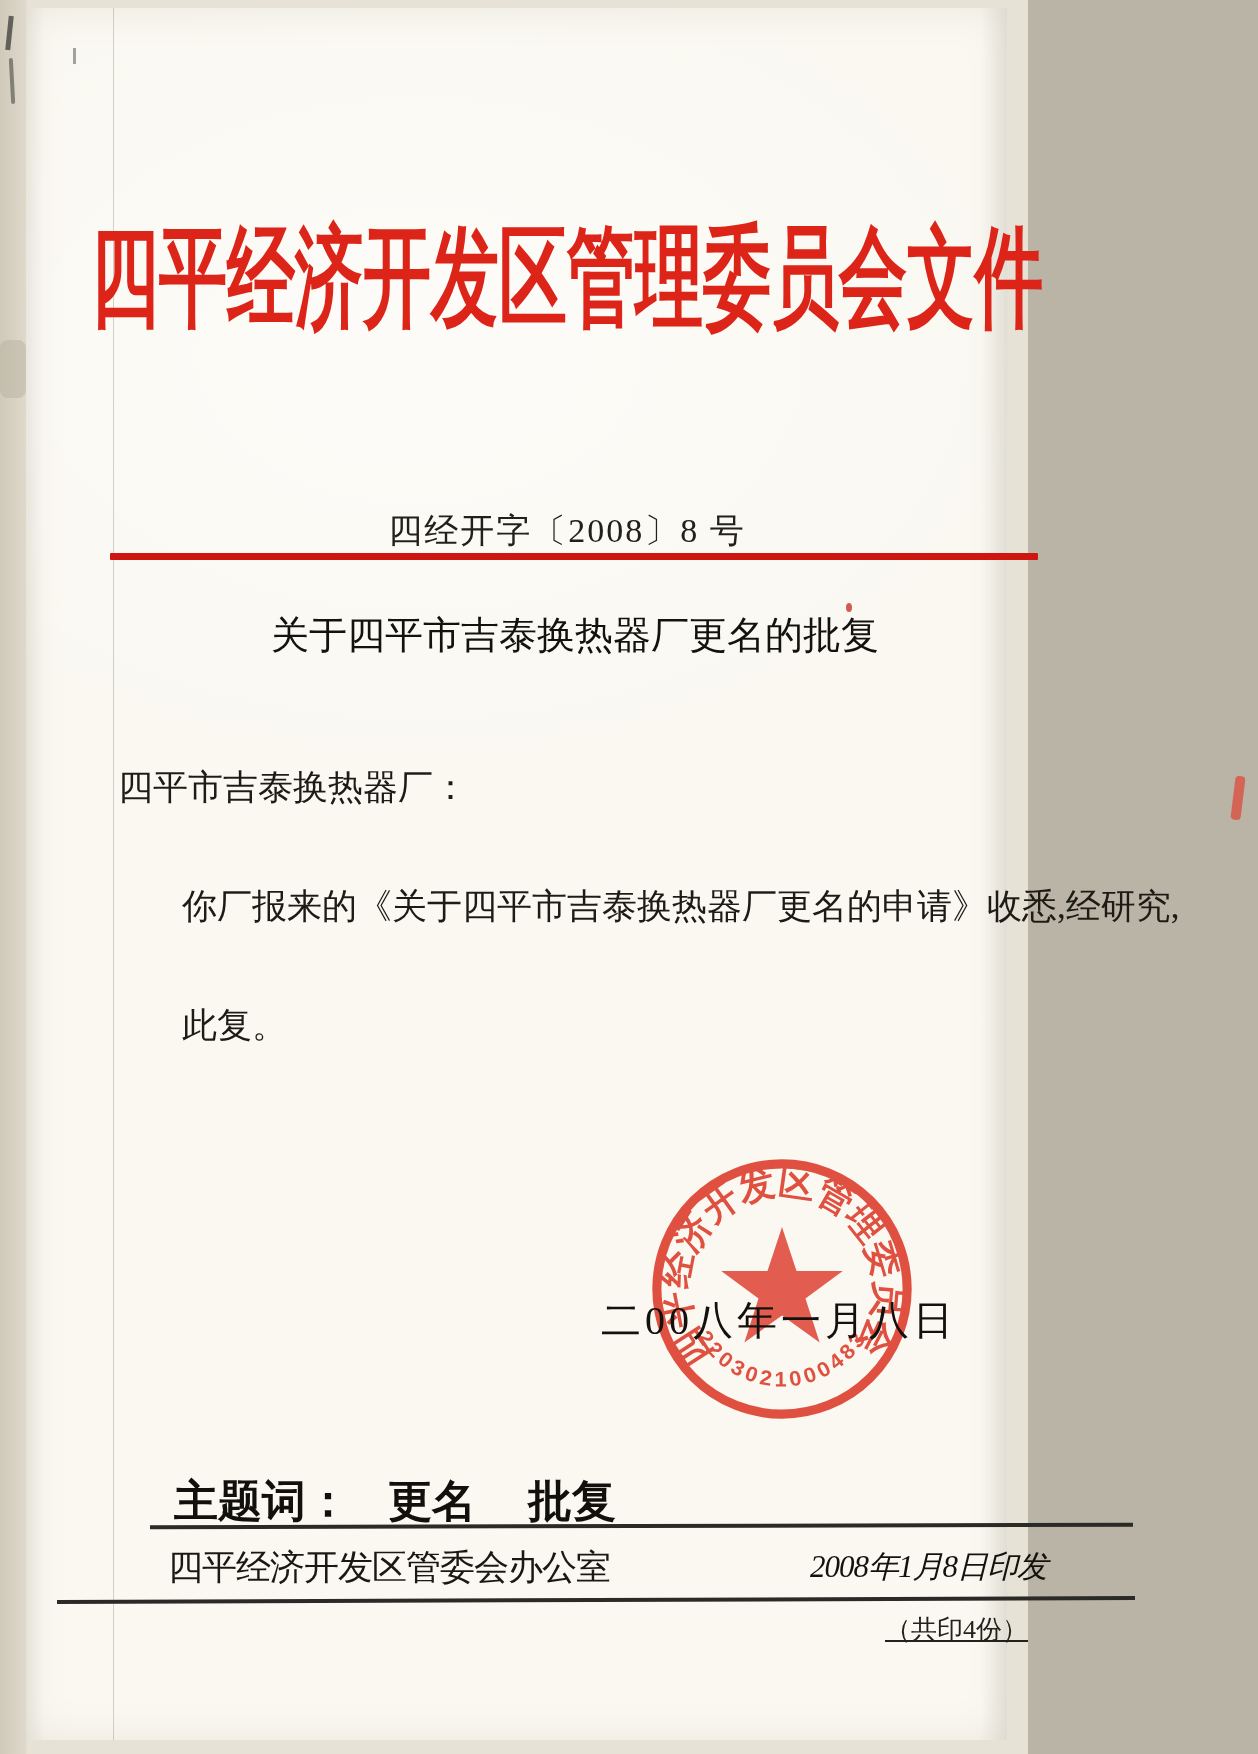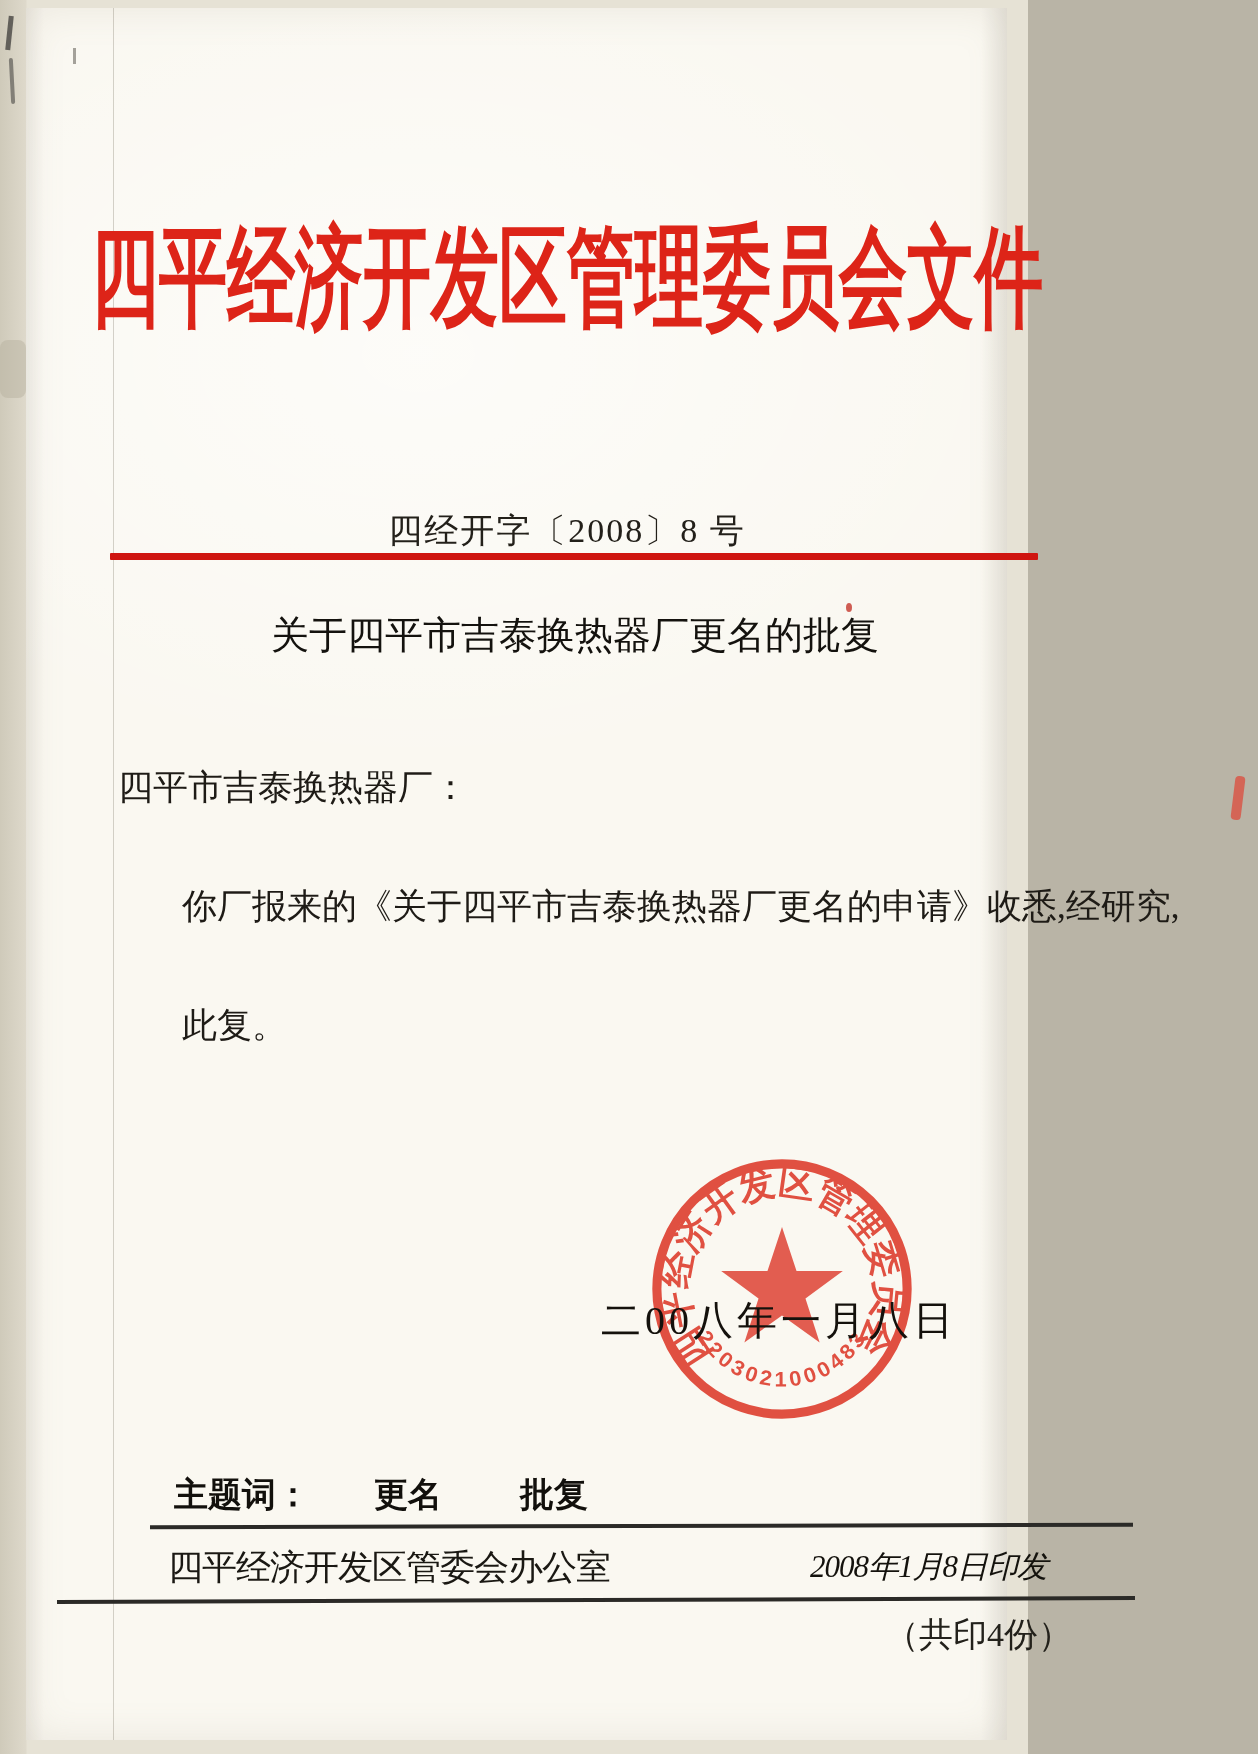--- a/index.html
+++ b/index.html
@@ -73,22 +73,22 @@
     opacity:.88;mix-blend-mode:multiply;
   }
   .date-line{
     position:absolute;left:601px;top:1293px;
     font-size:40px;letter-spacing:4px;color:#14110c;white-space:nowrap;
   }
   
   .subject-row{
     position:absolute;left:174px;top:1472px;
     font-family:"Liberation Sans","DejaVu Sans",sans-serif;
-    font-weight:bold;font-size:34px;color:#12100c;white-space:nowrap;
-    display:flex;align-items:flex-start;gap:26px;
+    font-weight:bold;font-size:44px;color:#12100c;white-space:nowrap;
+    display:flex;align-items:flex-start;
   }
   .term-1{margin-left:38px;}
   .term-2{margin-left:52px;}
   .rule-black-1{
     position:absolute;left:150px;top:1524px;width:983px;height:4px;
     background:#2b2a27;transform:rotate(-0.15deg);
   }
   .footer-office{
     position:absolute;left:168px;top:1544px;
     font-family:"Liberation Sans","DejaVu Sans",sans-serif;
@@ -97,21 +97,21 @@
   .footer-date{
     position:absolute;left:810px;top:1546px;
     font-size:31px;letter-spacing:-1px;color:#14120d;white-space:nowrap;font-style:italic;
   }
   .rule-black-2{
     position:absolute;left:57px;top:1598px;width:1078px;height:4px;
     background:#2b2a27;transform:rotate(-0.2deg);
   }
   .footer-copies{
     position:absolute;left:885px;top:1612px;
-    font-size:34px;color:#23211b;white-space:nowrap;
+    font-size:26px;color:#23211b;white-space:nowrap;text-decoration:underline;
   }
   
   .artifact{position:absolute;}
   .mark-a{left:7px;top:16px;width:5px;height:34px;background:#3c3b38;opacity:.75;transform:rotate(6deg);}
   .mark-b{left:10px;top:58px;width:4px;height:46px;background:#4a4844;opacity:.6;transform:rotate(-3deg);border-radius:2px;}
   .mark-c{left:73px;top:48px;width:3px;height:16px;background:#6a675f;opacity:.6;}
   .mark-d{left:0px;top:340px;width:26px;height:58px;background:#b7b1a0;opacity:.5;border-radius:8px;}
   .red-smudge{left:1233px;top:776px;width:10px;height:44px;background:var(--seal-red);opacity:.65;border-radius:4px;transform:rotate(7deg);}
   .red-dot{left:846px;top:603px;width:6px;height:9px;background:#c4362a;opacity:.8;border-radius:50%;}
   .seal-number-text{letter-spacing:4px;}

